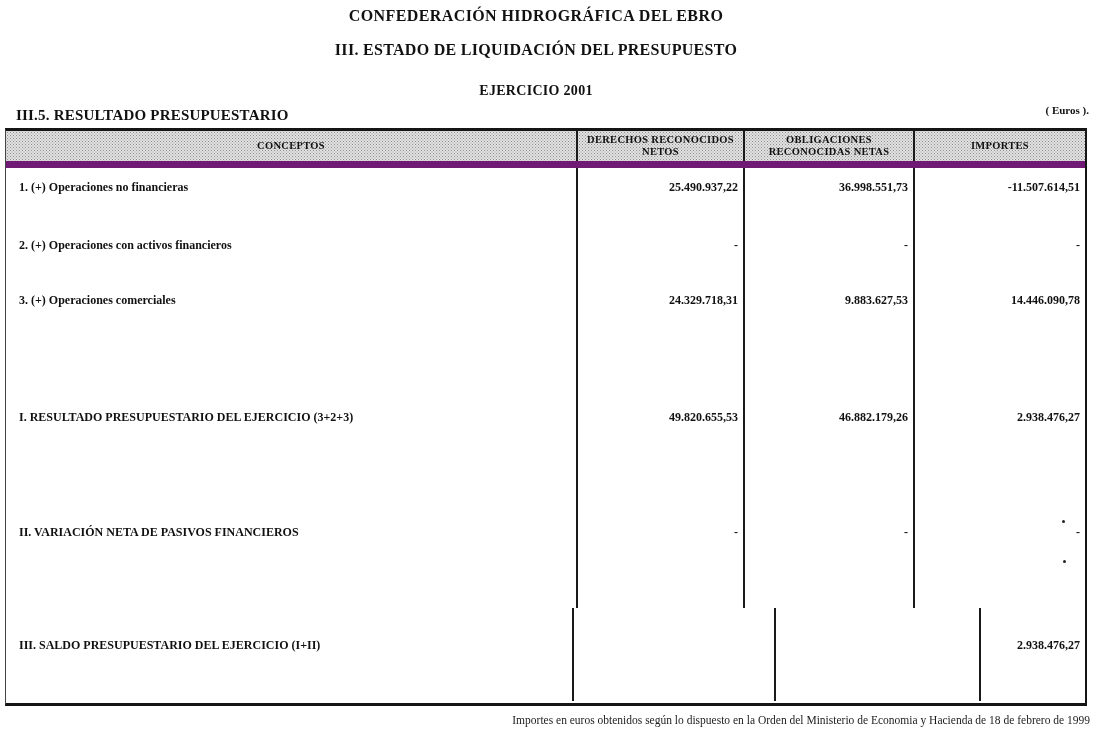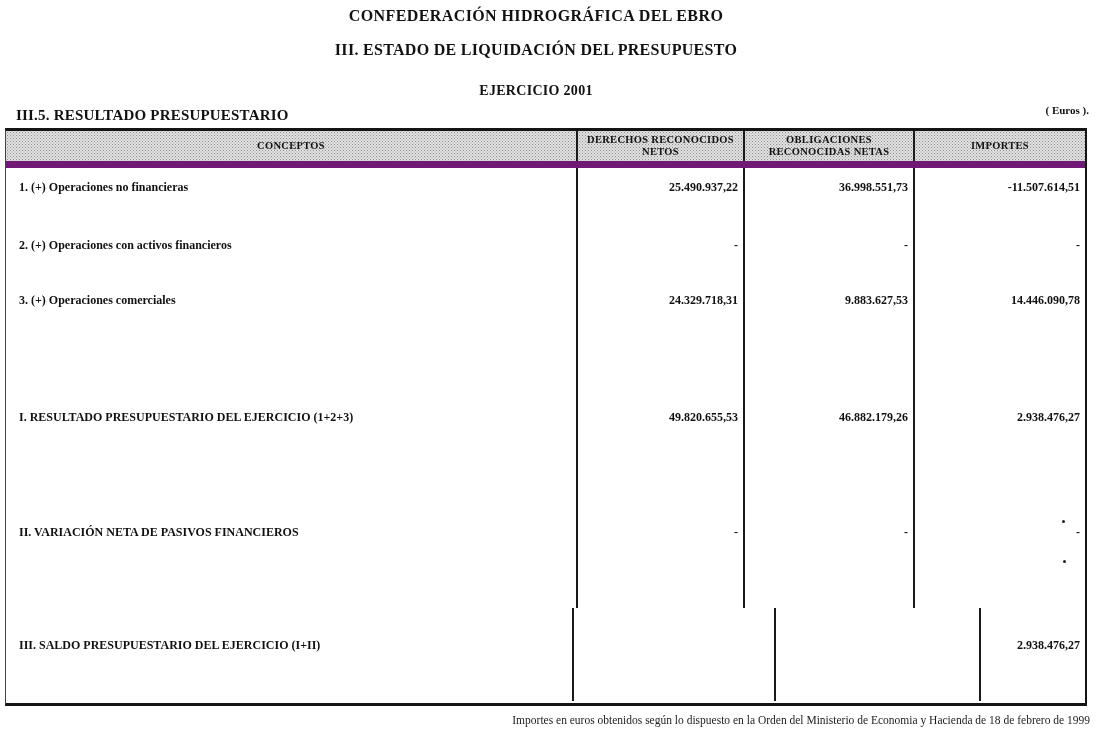--- a/index.html
+++ b/index.html
@@ -168,21 +168,21 @@
     </div>
 
     <div class="trow" id="row-3">
       <div class="cell concept c1 sep">3. (+) Operaciones comerciales</div>
       <div class="cell value c2 sep">24.329.718,31</div>
       <div class="cell value c3 sep">9.883.627,53</div>
       <div class="cell value c4">14.446.090,78</div>
     </div>
 
     <div class="trow" id="row-4">
-      <div class="cell concept c1 sep">I. RESULTADO PRESUPUESTARIO DEL EJERCICIO (1+2+3)</div>
+      <div class="cell concept c1 sep">I. RESULTADO PRESUPUESTARIO DEL EJERCICIO (3+2+3)</div>
       <div class="cell value c2 sep">49.820.655,53</div>
       <div class="cell value c3 sep">46.882.179,26</div>
       <div class="cell value c4">2.938.476,27</div>
     </div>
 
     <div class="trow" id="row-5">
       <div class="cell concept c1 sep">II. VARIACIÓN NETA DE PASIVOS FINANCIEROS</div>
       <div class="cell value c2 sep">-</div>
       <div class="cell value c3 sep">-</div>
       <div class="cell value c4">-</div>

